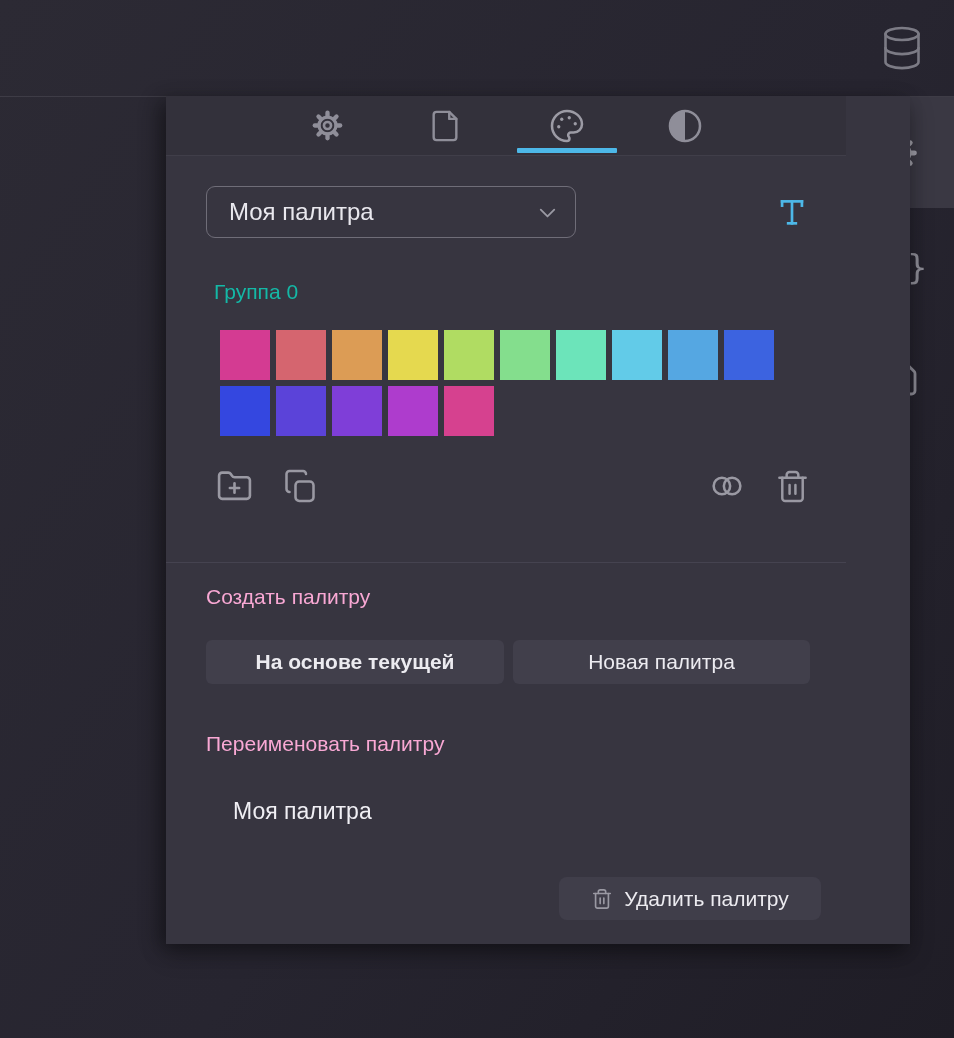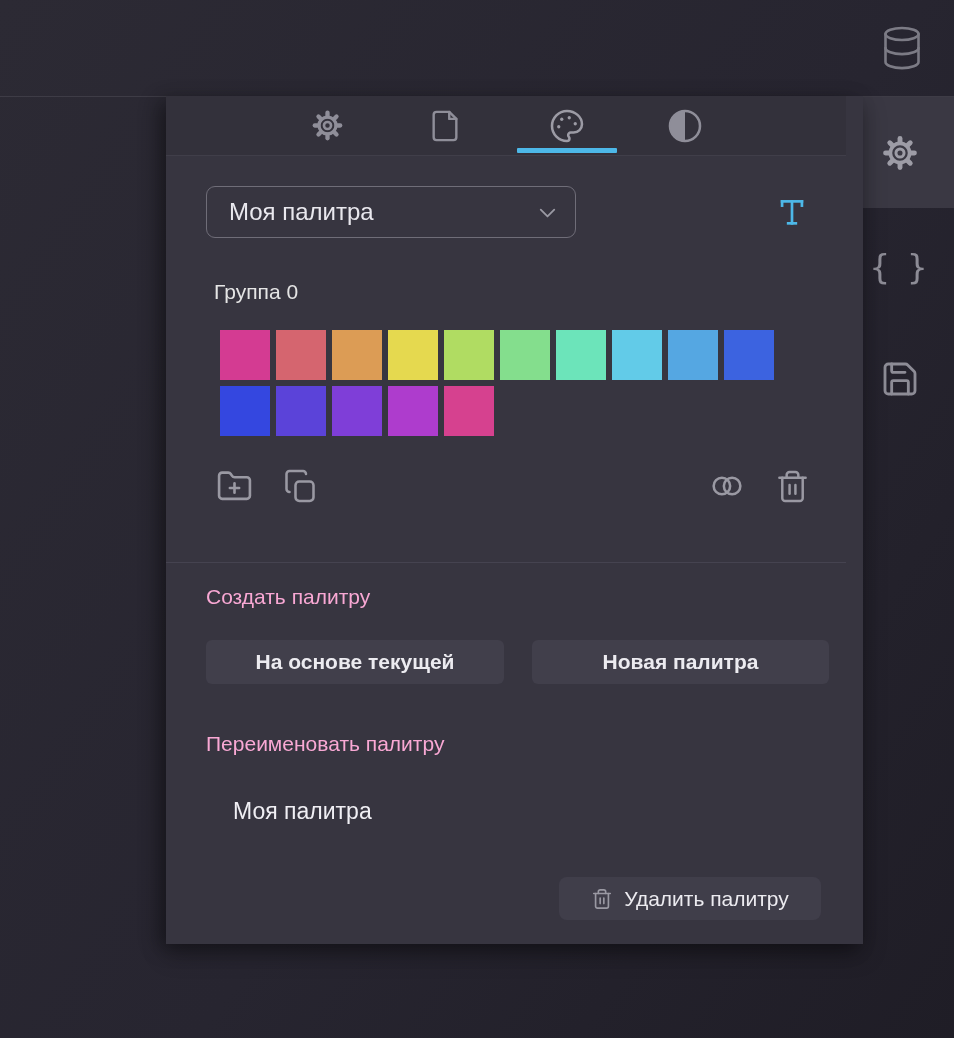--- a/index.html
+++ b/index.html
@@ -19,59 +19,58 @@
   .icon-btn{display:flex;align-items:center;justify-content:center;cursor:pointer;background:none;border:none;padding:0;}
   .db-btn{left:874px;top:22px;width:56px;height:52px;color:#7c7b85;}
   .side-item{left:846px;width:108px;height:56px;color:#8d8c96;}
   .side-item.active-bg{top:97px;height:111px;background:#3a3843;color:#9d9ca6;}
   .side-braces{top:239px;}
   .side-save{top:351px;}
   .braces-glyph{font-size:33px;letter-spacing:3px;line-height:1;color:#8d8c96;font-family:"DejaVu Sans",sans-serif;}
 
   
   .panel{
-    left:166px;top:96px;width:680px;height:848px;background:#373540;
+    left:166px;top:96px;width:744px;height:848px;background:#373540;
     box-shadow:-8px 4px 18px rgba(0,0,0,.28),0 10px 22px rgba(0,0,0,.30);
-    padding-left:17px;
   }
   .tabbar{left:0;top:0;width:680px;height:60px;background:#33313b;border-bottom:1px solid #403e49;box-sizing:border-box;}
   .tab{top:0;width:100px;height:59px;display:flex;align-items:center;justify-content:center;color:#8f8e99;cursor:pointer;}
   .tab.active{color:#9c9ba5;}
   .tab.active::after{content:'';position:absolute;left:0;bottom:2px;width:100%;height:5px;background:#4db8e8;border-radius:1px;}
 
   .dropdown{
     left:40px;top:90px;width:370px;height:52px;box-sizing:border-box;
     border:1.5px solid #6f6d78;border-radius:9px;display:flex;align-items:center;cursor:pointer;
   }
   .dropdown-value{padding-left:22px;font-size:24px;color:#e9e8ee;flex:1;}
   .dropdown-chevron{color:#9a99a3;margin-right:14px;display:flex;}
   .text-tool{left:604px;top:95px;width:44px;height:42px;color:#4db8e8;}
 
-  .group-label{left:48px;top:184px;font-size:21px;color:#e5e5e5;}
+  .group-label{left:48px;top:184px;font-size:21px;color:#14b8a6;}
   .swatch-grid{left:54px;top:234px;display:flex;flex-direction:column;gap:6px;}
   .swatch-row{display:flex;gap:6px;}
   .swatch{width:50px;height:50px;cursor:pointer;}
 
   .group-action{top:371px;width:38px;height:38px;color:#9a99a3;}
   .ga-add{left:49px;}
   .ga-copy{left:115px;}
   .ga-link{left:542px;}
   .ga-trash{left:607px;}
 
   .mid-divider{left:0;top:466px;width:680px;height:1px;background:#454350;}
 
   .section-label{font-size:21px;color:#f9a8d4;}
   .create-label{left:40px;top:489px;}
   .btn{
     position:absolute;top:544px;height:44px;background:#413f4b;border:none;border-radius:6px;
     color:#ecebf0;font-size:21px;font-family:"Liberation Sans",sans-serif;cursor:pointer;
     display:flex;align-items:center;justify-content:center;
   }
   .btn-current{left:40px;width:298px;font-weight:bold;}
-  .btn-new{left:366px;width:297px;font-weight:bold;}
+  .btn-new{left:347px;width:297px;}
 
   .rename-label{left:40px;top:636px;text-align:right;}
   .rename-input{
     left:56px;top:692px;width:540px;height:46px;background:transparent;border:none;outline:none;
     color:#f0eff4;font-size:23px;font-family:"Liberation Sans",sans-serif;padding:0 0 0 11px;
   }
   .delete-btn{
     left:393px;top:781px;width:262px;height:43px;background:#403e4a;border:none;border-radius:8px;
     color:#ecebf0;font-size:21px;font-family:"Liberation Sans",sans-serif;cursor:pointer;
     display:flex;align-items:center;justify-content:center;gap:11px;

